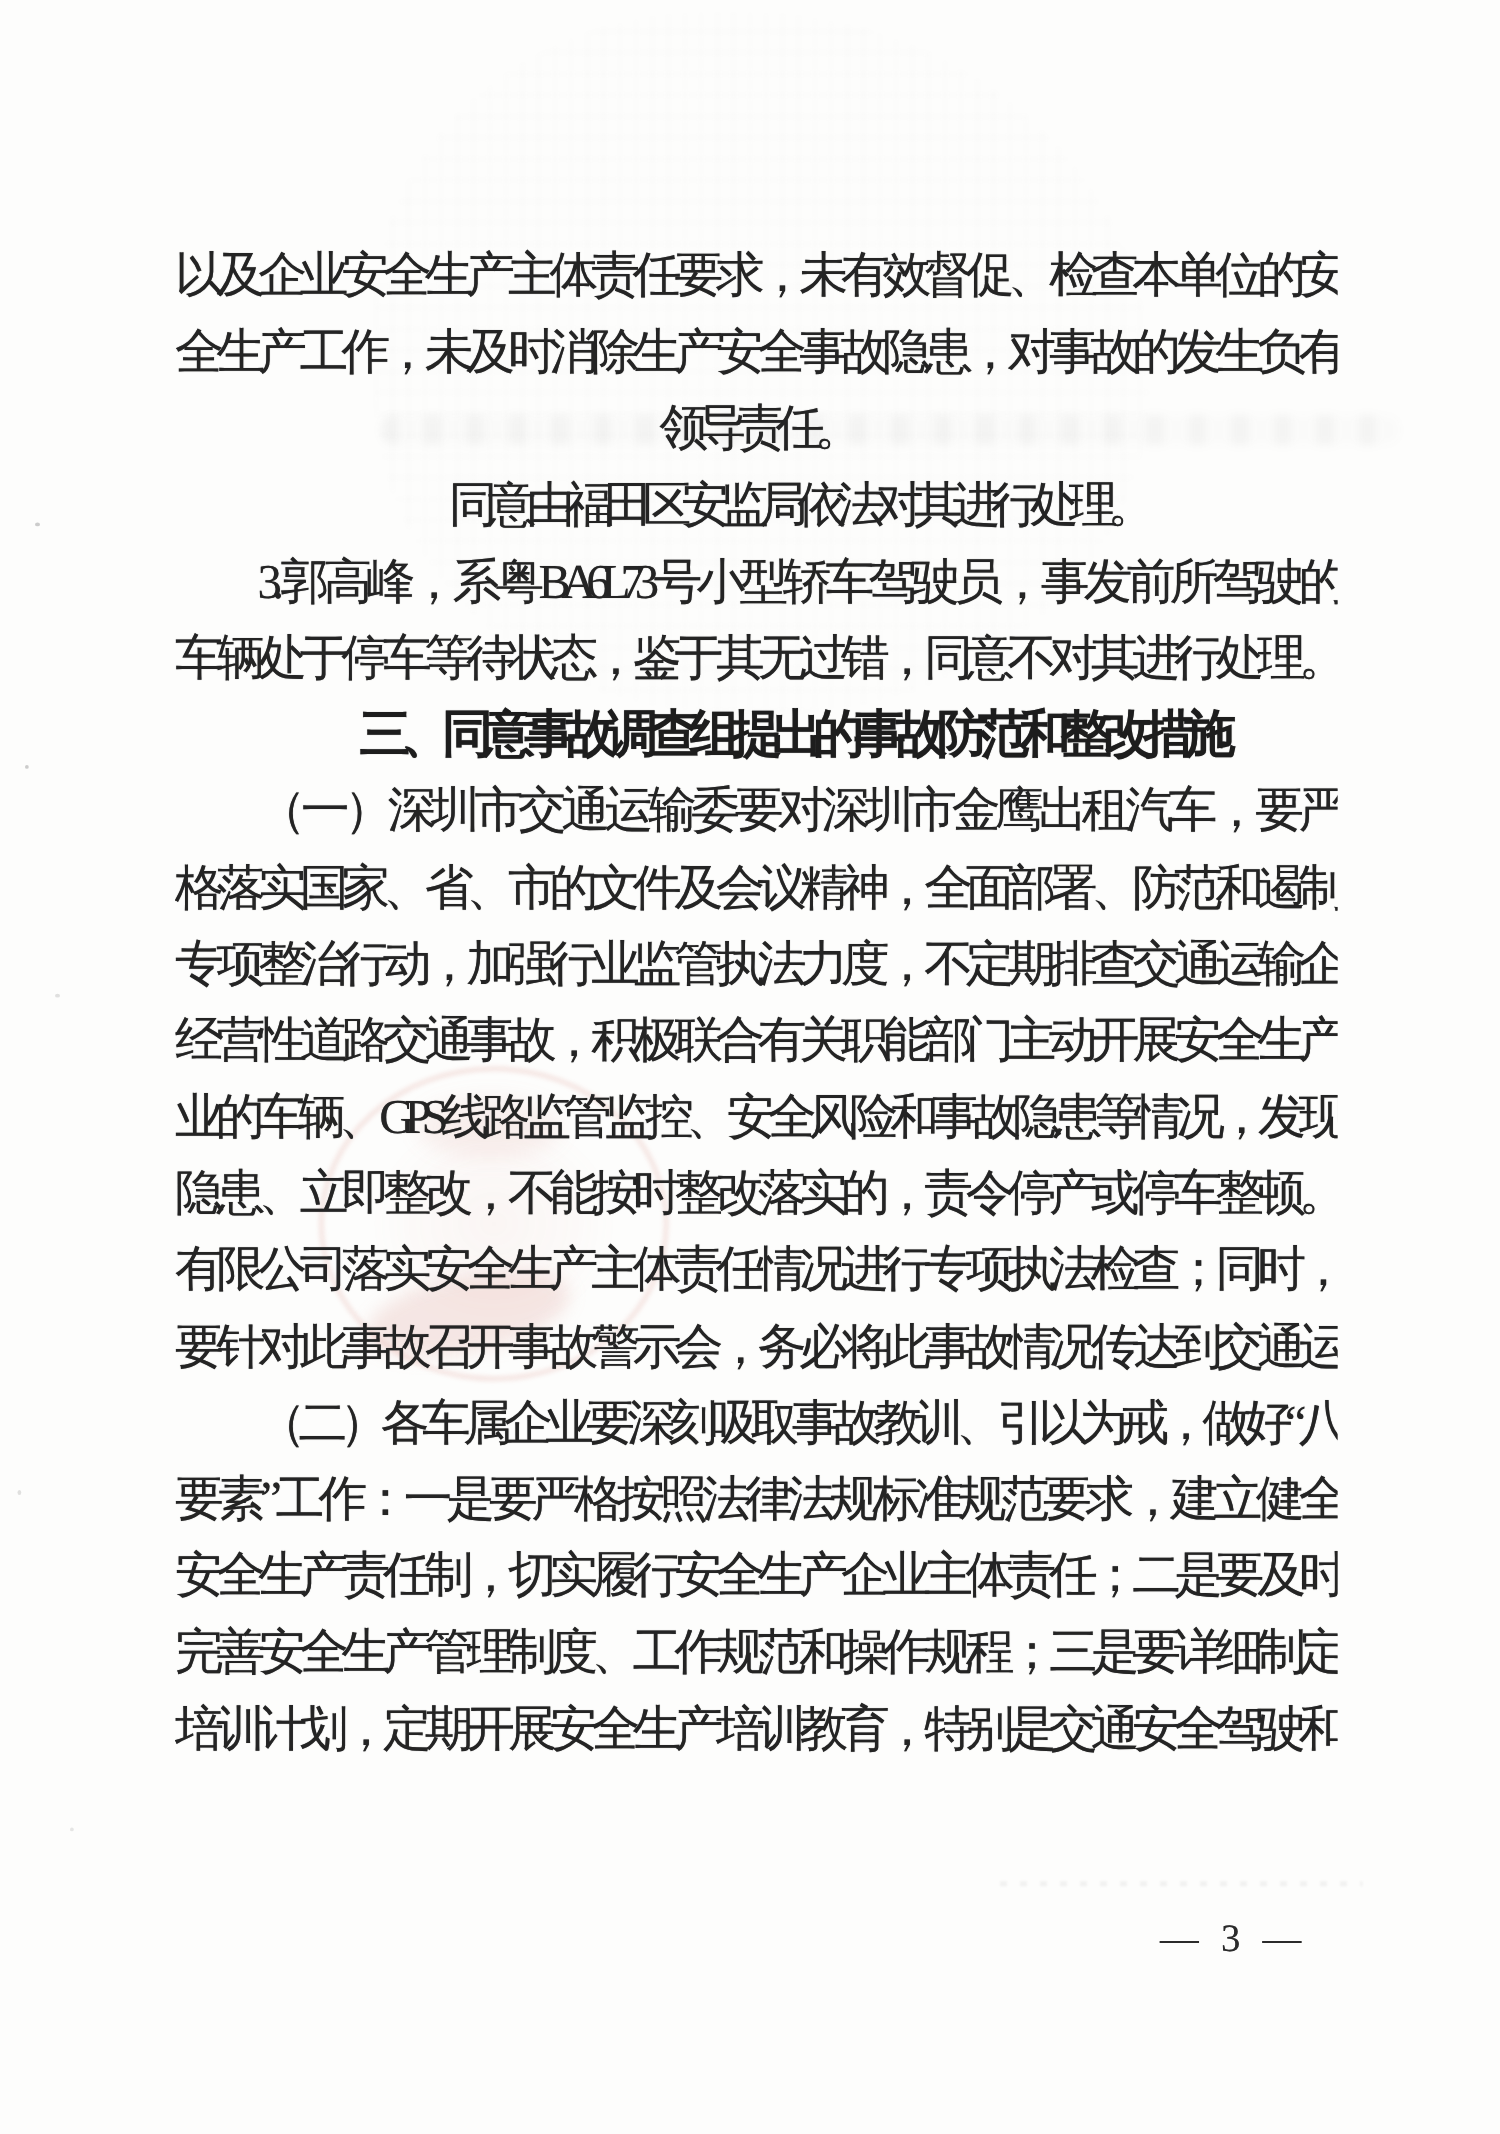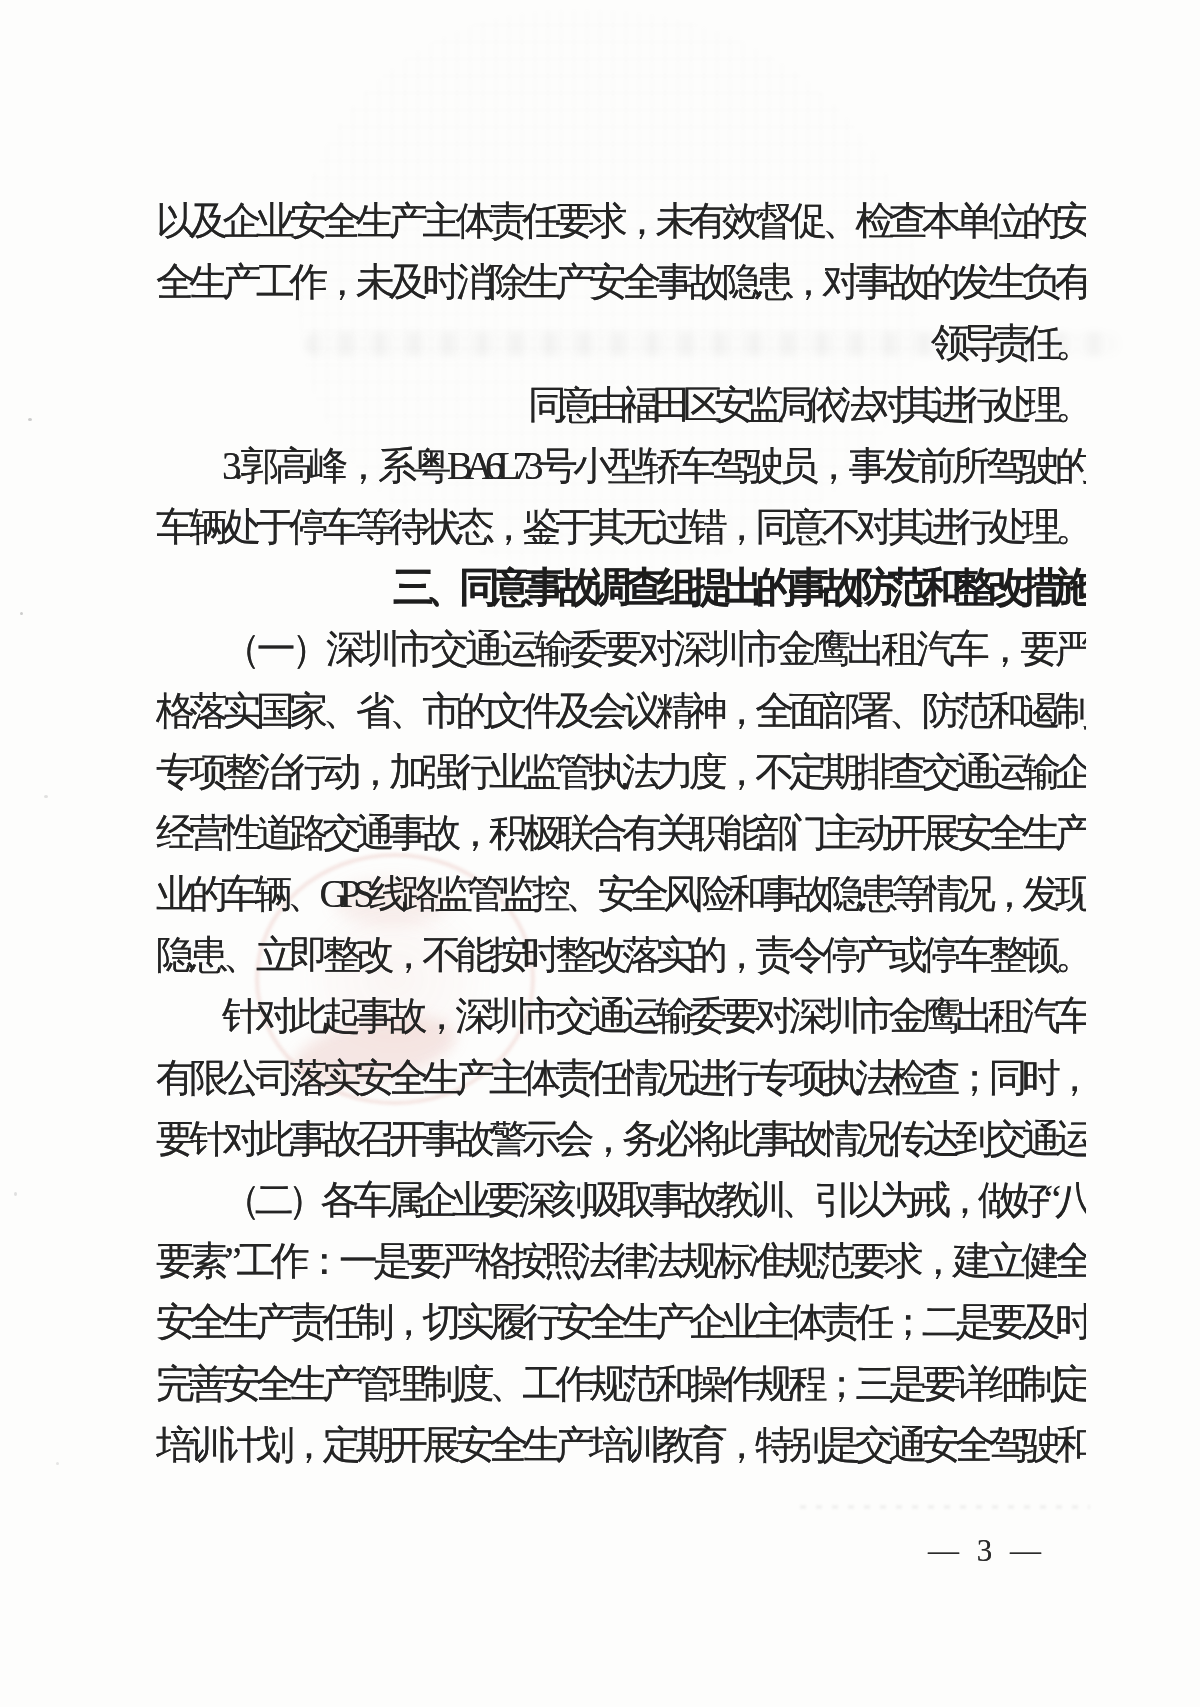--- a/index.html
+++ b/index.html
@@ -55,28 +55,28 @@
   }
 
   .speck { position:absolute; background:rgba(80,80,80,0.28); border-radius:50%; filter:blur(0.6px); }
   .sp1 { left:28px;  top:418px;  width:4px; height:3px; }
   .sp2 { left:20px;  top:612px;  width:3px; height:3px; }
   .sp3 { left:44px;  top:795px;  width:4px; height:3px; opacity:.6; }
   .sp4 { left:14px;  top:1192px; width:3px; height:4px; opacity:.6; }
   .sp5 { left:56px;  top:1462px; width:3px; height:3px; opacity:.5; }
 
   .textblock {
-    position:absolute; left:156px; top:190px; width:930px;
+    position:absolute; left:140px; top:190px; width:930px;
     color:#242424;
   }
   .line {
     height:61.2px; line-height:61.2px;
     font-size:39px;
     letter-spacing:-8px;
-    text-align:right;
+    text-align:center;
     text-shadow:0 0 0.6px rgba(45,45,45,0.75);
     overflow:hidden;
   }
   .line.full {
     text-align:justify;
     text-align-last:justify;
     text-justify:inter-character;
   }
   .line.indent { text-indent:66px; }
   .line.heading {
@@ -123,21 +123,20 @@
       <div class="line indent">同意由福田区安监局依法对其进行处理。</div>
       <div class="line indent full">3. 郭高峰，系粤BA6L73号小型轿车驾驶员，事发前所驾驶的</div>
       <div class="line full">车辆处于停车等待状态，鉴于其无过错，同意不对其进行处理。</div>
       <div class="line heading">三、同意事故调查组提出的事故防范和整改措施</div>
       <div class="line indent full">（一）深圳市交通运输委要对深圳市金鹰出租汽车，要严</div>
       <div class="line full">格落实国家、省、市的文件及会议精神，全面部署、防范和遏制</div>
       <div class="line full">专项整治行动，加强行业监管执法力度，不定期排查交通运输企</div>
       <div class="line full">经营性道路交通事故，积极联合有关职能部门主动开展安全生产</div>
       <div class="line full">业的车辆、GPS线路监管监控、安全风险和事故隐患等情况，发现</div>
       <div class="line full">隐患、立即整改，不能按时整改落实的，责令停产或停车整顿。</div>
-      <div class="line indent full">针对此起事故，深圳市交通运输委要对深圳市金鹰出租汽车</div>
       <div class="line full">有限公司落实安全生产主体责任情况进行专项执法检查；同时，</div>
       <div class="line full">要针对此事故召开事故警示会，务必将此事故情况传达到交通运</div>
       <div class="line indent full">（二）各车属企业要深刻吸取事故教训、引以为戒，做好“八</div>
       <div class="line full">要素”工作：一是要严格按照法律法规标准规范要求，建立健全</div>
       <div class="line full">安全生产责任制，切实履行安全生产企业主体责任；二是要及时</div>
       <div class="line full">完善安全生产管理制度、工作规范和操作规程；三是要详细制定</div>
       <div class="line full">培训计划，定期开展安全生产培训教育，特别是交通安全驾驶和</div>
     </div>
 
   <div class="page-number">— 3 —</div>

